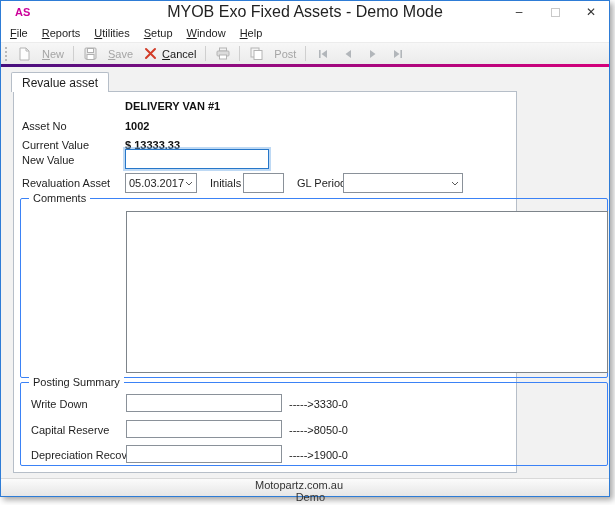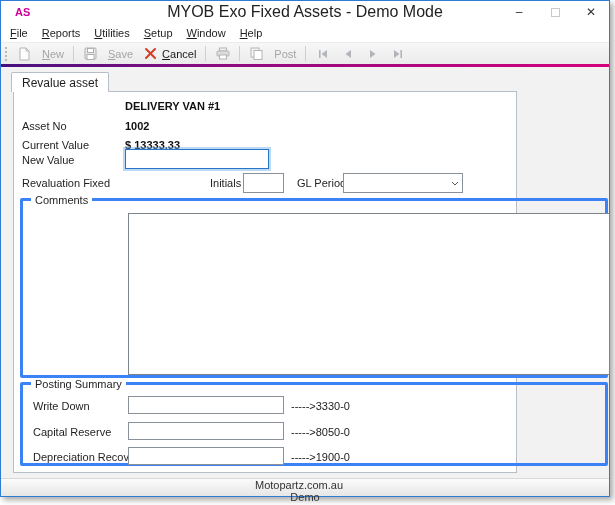--- a/index.html
+++ b/index.html
@@ -34,31 +34,31 @@
   .tab{position:absolute;left:10px;top:5px;height:20px;padding:0 10px;background:#fff;
        border:1px solid #b6bec8;border-bottom:0;border-radius:2px 2px 0 0;font-size:12px;color:#1e1e1e;
        display:flex;align-items:center;z-index:2;}
   .panel{position:absolute;left:4px;top:24px;width:504px;height:382px;background:#fff;border:1px solid #b6bec8;z-index:1;margin-left:8px;}
   .lbl{position:absolute;font-size:11px;color:#1e1e1e;white-space:nowrap;}
   .val{position:absolute;font-size:11px;font-weight:bold;color:#111;white-space:nowrap;}
   .txt-input{position:absolute;border:1px solid #8a9199;background:#fff;font-size:11px;padding:1px 3px;outline:none;}
   .focused{border:1px solid #2777c9;box-shadow:0 0 0 2px rgba(110,170,230,.45);}
   .combo{position:absolute;border:1px solid #8a9199;background:#fff;display:flex;align-items:center;font-size:11px;color:#1e1e1e;padding:0 3px;}
   .combo .chev{margin-left:auto;display:inline-flex;}
-  .groupbox{position:absolute;border:3px solid #3b82f6;border-radius:2px;}
+  .groupbox{position:absolute;border:1px solid #3b82f6;border-radius:2px;}
   .gb-label{position:absolute;top:-7px;left:8px;background:#fff;padding:0 4px;font-size:11px;color:#1e1e1e;}
   .comments-area{position:absolute;left:105px;top:12px;width:482px;height:162px;border:1px solid #7d848a;
                  resize:none;outline:none;font-size:11px;padding:2px;}
   .acct{position:absolute;font-size:11px;color:#222;white-space:nowrap;}
   
   .statusbar{position:absolute;left:0;bottom:0;right:0;height:18px;background:linear-gradient(#fbfbfb,#e6e6e6);
              border-top:1px solid #d9d9d9;display:flex;align-items:center;font-size:11px;color:#333;flex-direction:column;}
   .sb-sep{width:1px;height:12px;background:#c6c6c6;}
   .sb-p1{width:110px;padding-left:5px;}
-  .sb-p2{width:40px;text-align:center;}
+  .sb-p2{width:40px;text-align:right;}
   .sb-p3{flex:1;padding-left:6px;}
   u{text-decoration:underline;}
 </style>
 </head>
 <body>
 
 <div class="stage">
   <div class="window">
 
     <div class="titlebar">
@@ -188,21 +188,29 @@
 
         <span class="lbl" style="left:8px;top:28px;">Asset No</span>
         <span class="val" style="left:111px;top:28px;">1002</span>
 
         <span class="lbl" style="left:8px;top:47px;">Current Value</span>
         <span class="val" style="left:111px;top:47px;">$ 13333.33</span>
 
         <span class="lbl" style="left:8px;top:62px;">New Value</span>
         <input class="txt-input focused" style="left: 111px; top: 57px; width: 144px; height: 20px;" value="">
 
-        <span class="lbl" style="left:8px;top:85px;">Revaluation Fixed</span>
+        <span class="lbl" style="left:8px;top:85px;">Revaluation Asset</span>
+        <div class="combo" style="left:111px;top:81px;width:72px;height:20px;">
+          <span>05.03.2017</span>
+          <span class="chev">
+              <svg width="8" height="5" viewBox="0 0 8 5">
+                <path d="M1 1 L4 4 L7 1" fill="none" stroke="#5a5a5a"></path>
+              </svg>
+            </span>
+        </div>
 
         <span class="lbl" style="left:196px;top:85px;">Initials</span>
         <input class="txt-input" style="left: 229px; top: 81px; width: 41px; height: 20px;" value="">
 
         <span class="lbl" style="left:283px;top:85px;">GL Period</span>
         <div class="combo" style="left:329px;top:81px;width:120px;height:20px;">
           <span></span>
           <span class="chev">
               <svg width="8" height="5" viewBox="0 0 8 5">
                 <path d="M1 1 L4 4 L7 1" fill="none" stroke="#5a5a5a"></path>

